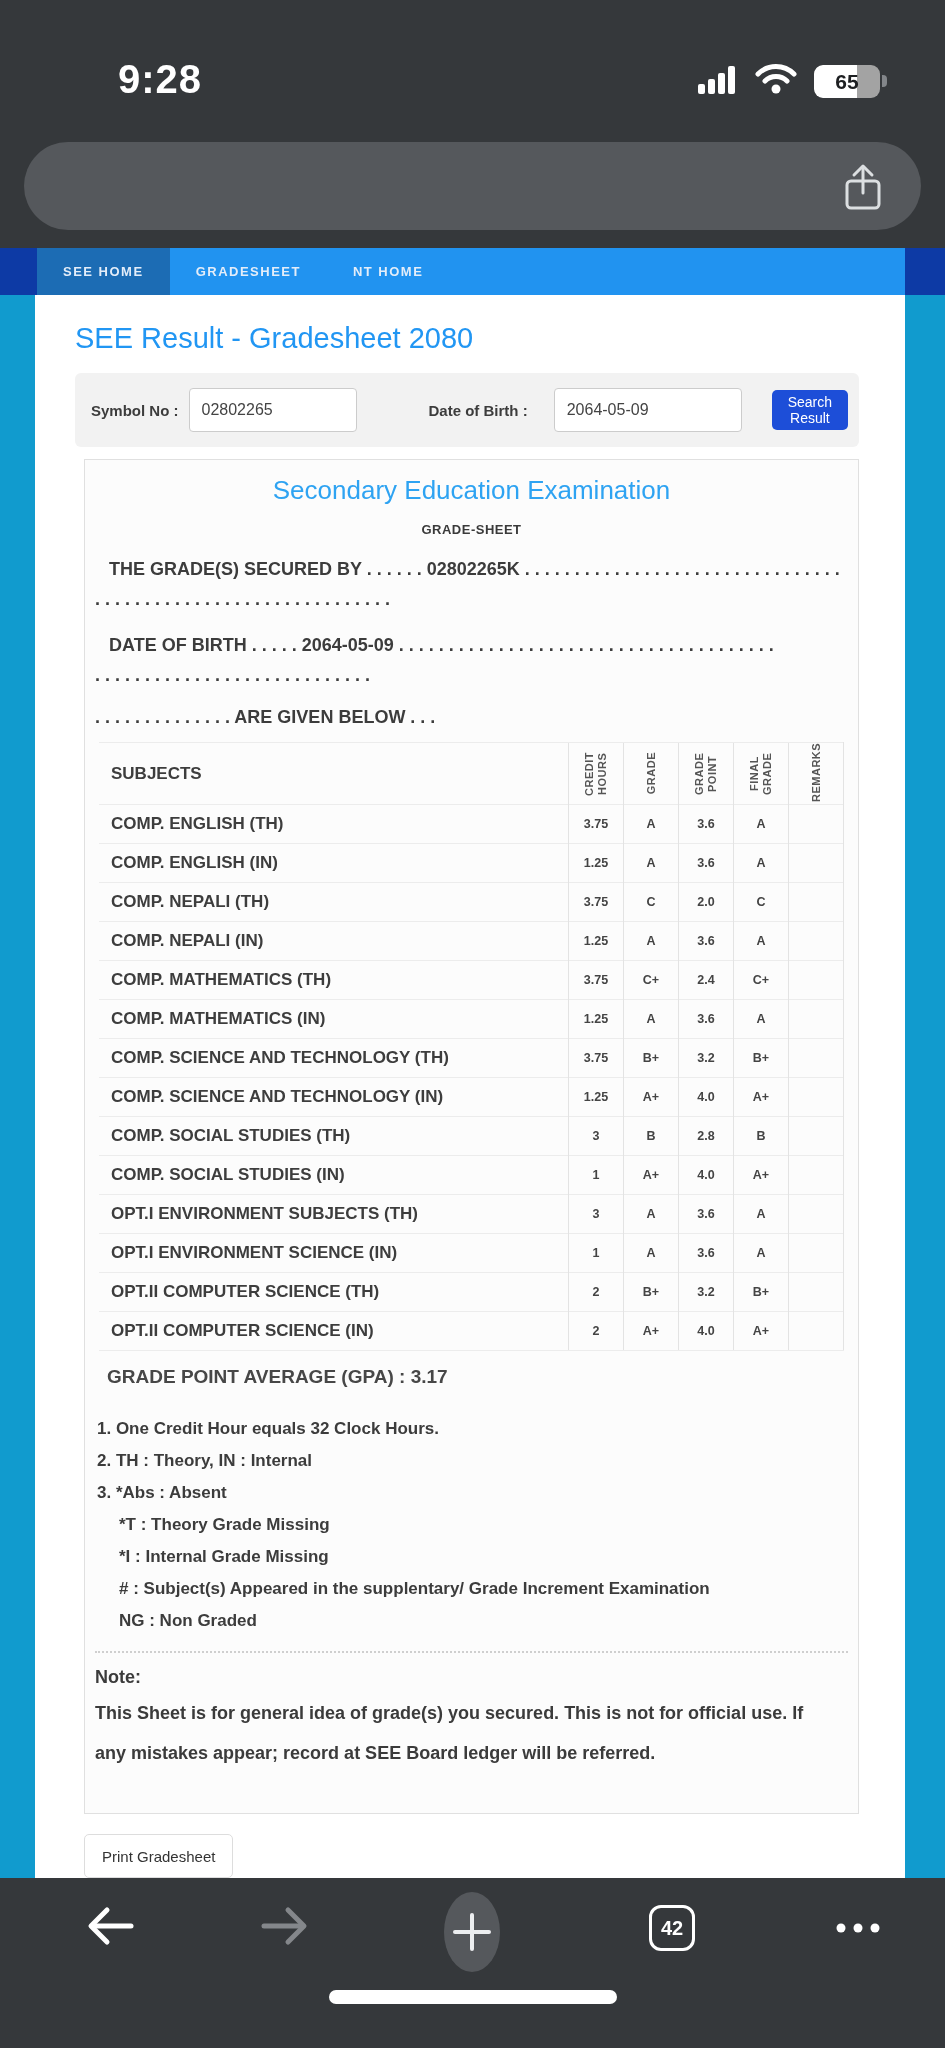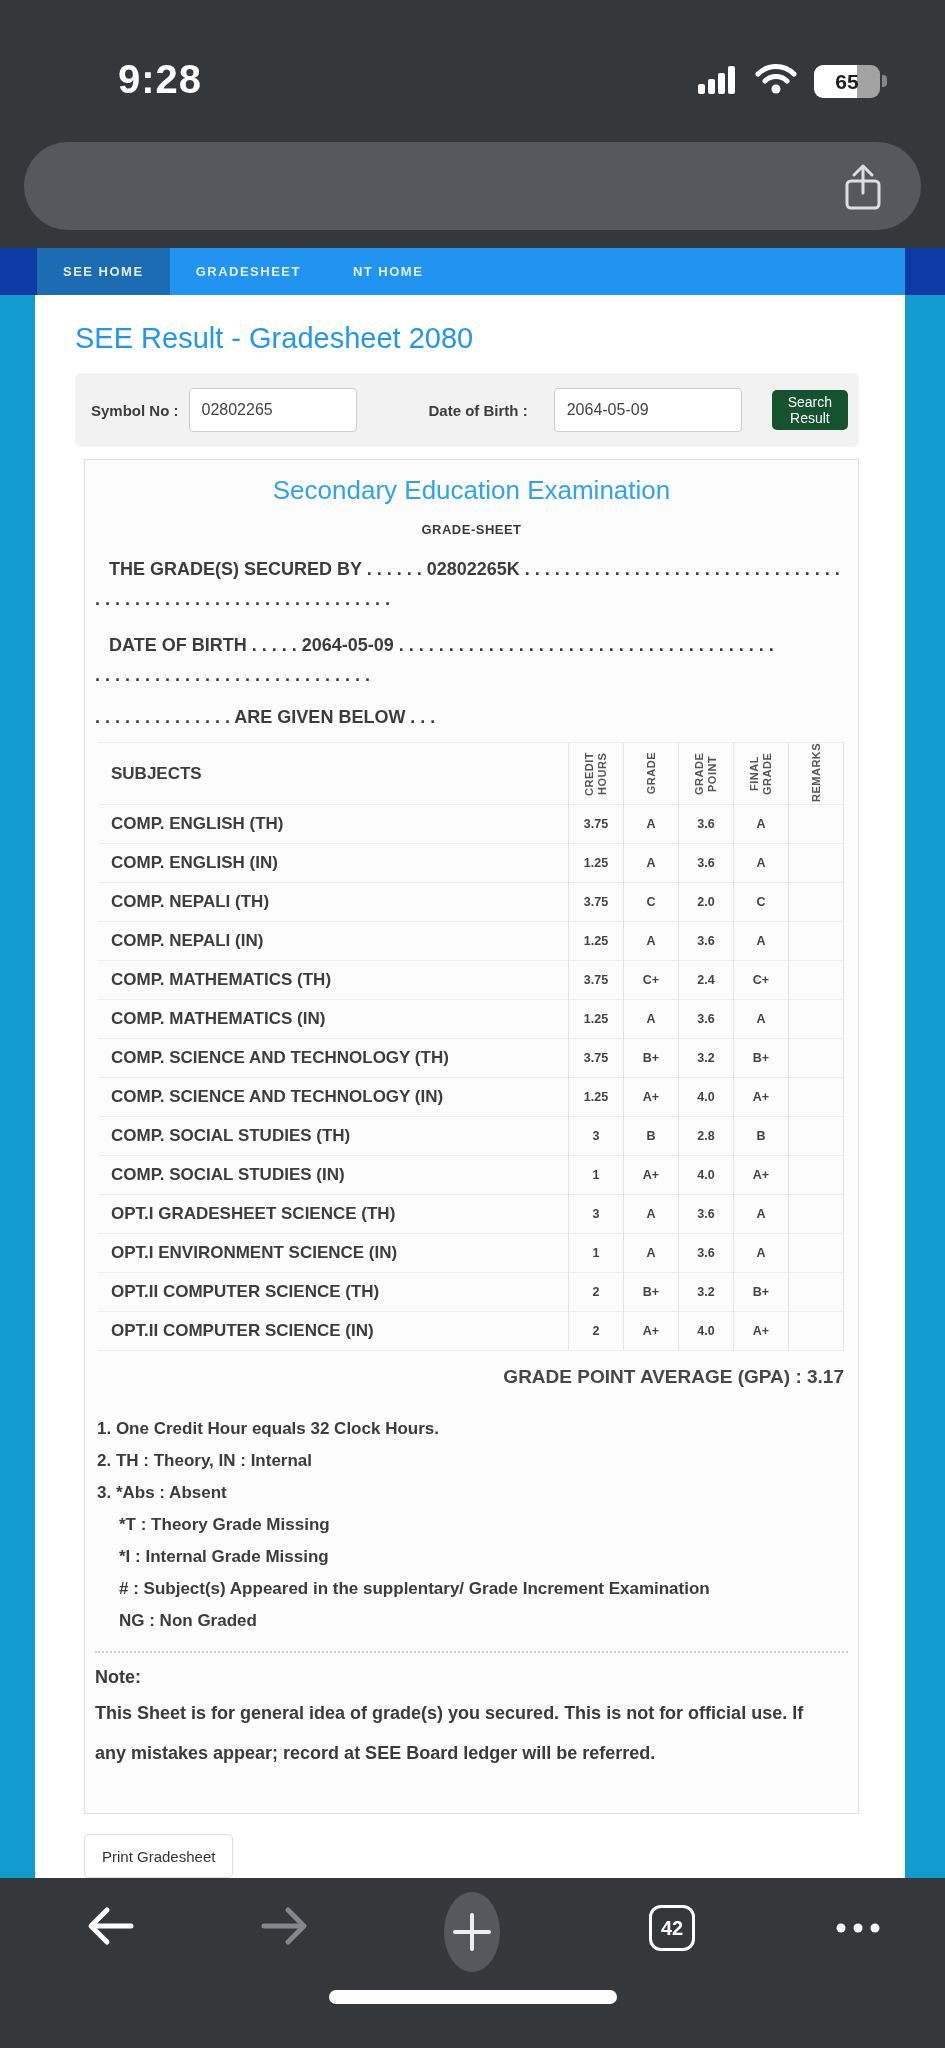--- a/index.html
+++ b/index.html
@@ -33,42 +33,42 @@
 
   .content { flex:1; background:#fff; margin:0 40px 0 35px; overflow:hidden; }
   .page-title { color:#2196f3; font-size:29px; font-weight:400; padding:26px 0 0 40px; line-height:34px; }
 
   .search-form { margin:18px 46px 0 40px; background:#f2f2f2; border-radius:6px; height:74px; display:flex; align-items:center; padding:0 16px; }
   .form-label { font-size:15px; font-weight:700; color:#3c3c3c; white-space:nowrap; }
   .form-input { height:44px; border:1px solid #ccc; border-radius:4px; background:#fff; font-size:16px; color:#444; padding:0 12px; font-family:"Liberation Sans",sans-serif; }
   #symbol-input { width:168px; margin-left:10px; }
   #dob-input { width:188px; margin-left:26px; }
   .spacer70 { width:72px; flex:none; }
-  .search-btn { margin-left:30px; height:40px; padding:0 16px; background:#14532d; color:#fff; border:none; border-radius:5px; font-size:14px; cursor:pointer; font-family:"Liberation Sans",sans-serif; }
+  .search-btn { margin-left:30px; height:40px; padding:0 16px; background:#1d4ed8; color:#fff; border:none; border-radius:5px; font-size:14px; cursor:pointer; font-family:"Liberation Sans",sans-serif; }
 
   .sheet-card { margin:12px 46px 0 49px; background:#fcfcfc; border:1px solid #e0e0e0; padding:14px 10px 40px; }
   .sheet-heading { text-align:center; color:#2ea3f2; font-size:26px; font-weight:400; line-height:32px; }
   .sheet-sub { text-align:center; color:#3a3a3a; font-size:13px; font-weight:700; letter-spacing:0.5px; margin-top:16px; line-height:16px; }
   .dot-para { margin-top:16px; font-weight:700; color:#3c3c3c; font-size:18px; line-height:30px; }
   .dot-para.tight { margin-top:12px; }
   .dot-line { white-space:nowrap; overflow:hidden; }
   .dot-line.first { text-indent:14px; }
 
   table.grades { width:calc(100% - 8px); margin:10px 4px 0; border-collapse:collapse; }
   table.grades th, table.grades td { border-top:1px solid #ececec; }
   table.grades tr:last-child td { border-bottom:1px solid #ececec; }
   th.subjects { text-align:left; font-size:17px; font-weight:700; color:#3d3d3d; padding-left:12px; height:62px; vertical-align:middle; }
   th.vcol { width:55px; border-left:1px solid #e3e3e3; vertical-align:middle; }
   th.vcol:last-child { border-right:1px solid #e3e3e3; }
   .vtext { writing-mode:vertical-rl; transform:rotate(180deg); font-size:11px; font-weight:700; color:#555; line-height:13px; max-height:56px; margin:0 auto; letter-spacing:0.5px; }
   td.subject { font-size:17px; font-weight:700; color:#3d3d3d; padding:9px 0 9px 12px; height:37px; }
   td.num { text-align:center; font-size:12.5px; font-weight:700; color:#444; border-left:1px solid #e3e3e3; }
   td.num:last-child { border-right:1px solid #e3e3e3; }
 
-  .gpa-line { text-align:right; font-size:19px; font-weight:700; color:#474747; margin:14px 4px 0; line-height:24px; }
+  .gpa-line { text-align:left; font-size:19px; font-weight:700; color:#474747; margin:14px 12px 0; line-height:24px; }
 
   .notes { margin:24px 0 0 2px; }
   .note-item { font-size:17px; font-weight:700; color:#3c3c3c; line-height:32px; }
   .note-item.indent { padding-left:22px; }
 
   .dotted-sep { border-top:2px dotted #cfcfcf; margin-top:14px; }
   .note-title { font-size:18px; font-weight:700; color:#3b3b3b; margin-top:12px; line-height:24px; }
   .note-text { font-size:18px; font-weight:700; color:#3b3b3b; margin-top:4px; line-height:40px; max-width:98%; }
 
   .print-btn { margin:20px 0 0 49px; height:44px; padding:0 17px; background:#fff; border:1px solid #ddd; border-radius:5px; font-size:15px; color:#333; cursor:pointer; font-family:"Liberation Sans",sans-serif; }
@@ -266,21 +266,21 @@
               </tr>
               <tr>
                 <td class="subject">COMP. SOCIAL STUDIES (IN)</td>
                 <td class="num">1</td>
                 <td class="num">A+</td>
                 <td class="num">4.0</td>
                 <td class="num">A+</td>
                 <td class="num"></td>
               </tr>
               <tr>
-                <td class="subject">OPT.I GRADESHEET SCIENCE (TH)</td>
+                <td class="subject">OPT.I ENVIRONMENT SUBJECTS (TH)</td>
                 <td class="num">3</td>
                 <td class="num">A</td>
                 <td class="num">3.6</td>
                 <td class="num">A</td>
                 <td class="num"></td>
               </tr>
               <tr>
                 <td class="subject">OPT.I ENVIRONMENT SCIENCE (IN)</td>
                 <td class="num">1</td>
                 <td class="num">A</td>

